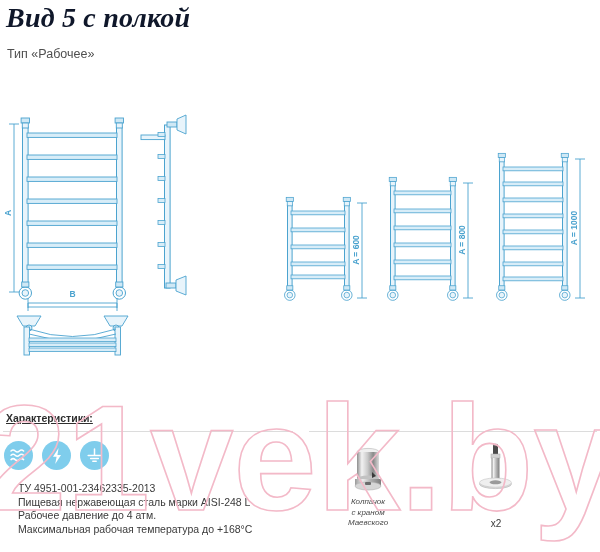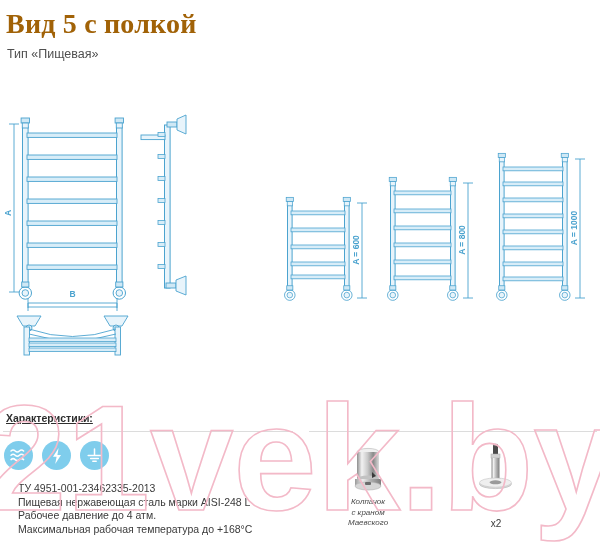--- a/index.html
+++ b/index.html
@@ -19,27 +19,28 @@
     position: absolute;
     inset: 0;
     width: 600px;
     height: 552px;
   }
 
   
   .page-title {
     position: absolute;
     left: 6px;
-    top: 8px;
+    top: 2px;
     font-family: "Liberation Serif", serif;
     font-size: 28px;
     font-weight: 700;
-    color: #a16207;
+    color: #0f172a;
     letter-spacing: 0.2px;
     white-space: nowrap;
+    font-style: italic;
   }
   .page-subtitle {
     position: absolute;
     left: 7px;
     top: 47px;
     font-size: 12.5px;
     font-weight: 400;
     color: #4f4f4f;
     white-space: nowrap;
   }
@@ -158,21 +159,21 @@
     stroke: #f3b9c8;
     stroke-width: 1.6;
   }
 </style>
 </head>
 <body>
 
 <div id="page">
 
   <div class="page-title">Вид 5 с полкой</div>
-  <div class="page-subtitle">Тип «Пищевая»</div>
+  <div class="page-subtitle">Тип «Рабочее»</div>
 
   <div class="drawing-area">
     <svg width="600" height="275" viewBox="0 0 600 275" xmlns="http://www.w3.org/2000/svg">
       <defs>
         <g id="capTop">
           <rect x="-4.2" y="-9" width="8.4" height="5" fill="#cfe8f5" stroke="#4ba3cf" stroke-width="0.9"></rect>
           <rect x="-3" y="-4" width="6" height="5" fill="#e8f4fb" stroke="#4ba3cf" stroke-width="0.9"></rect>
         </g>
         <g id="footRing">
           <circle cx="0" cy="6" r="6.2" fill="none" stroke="#4ba3cf" stroke-width="1"></circle>

